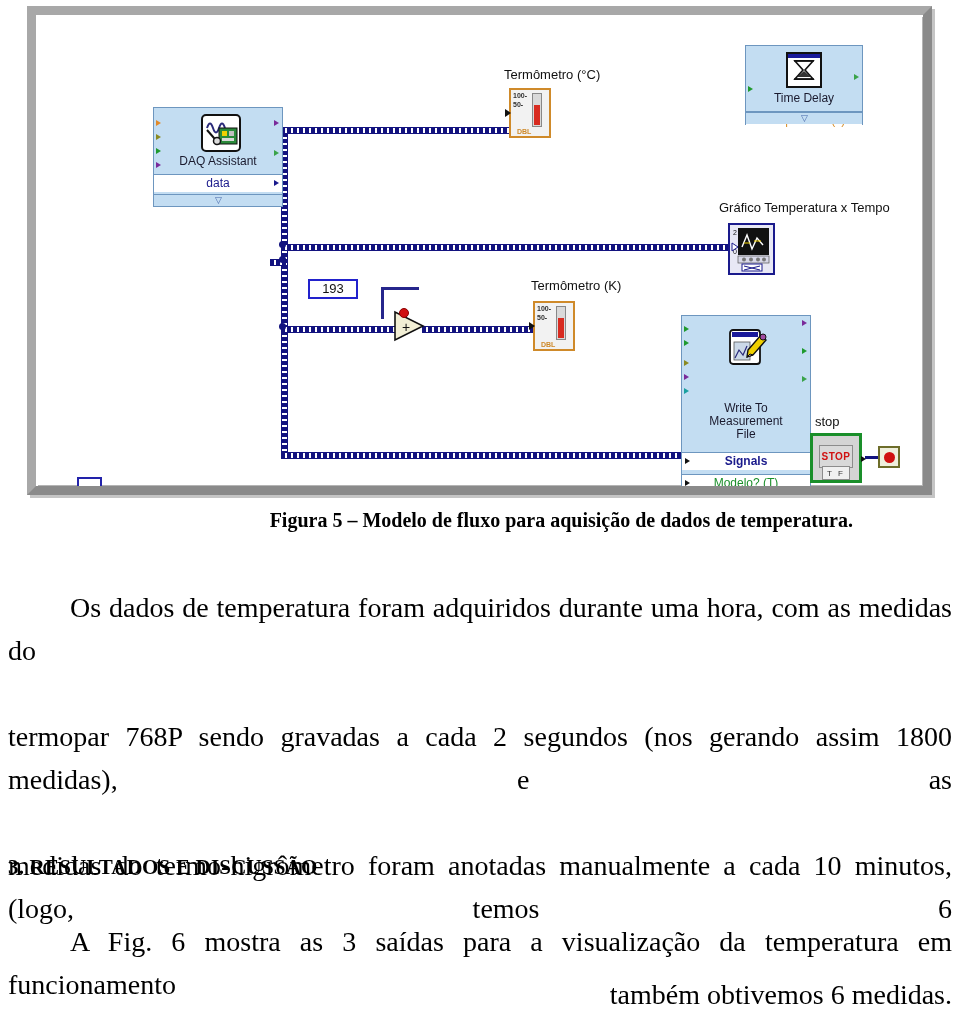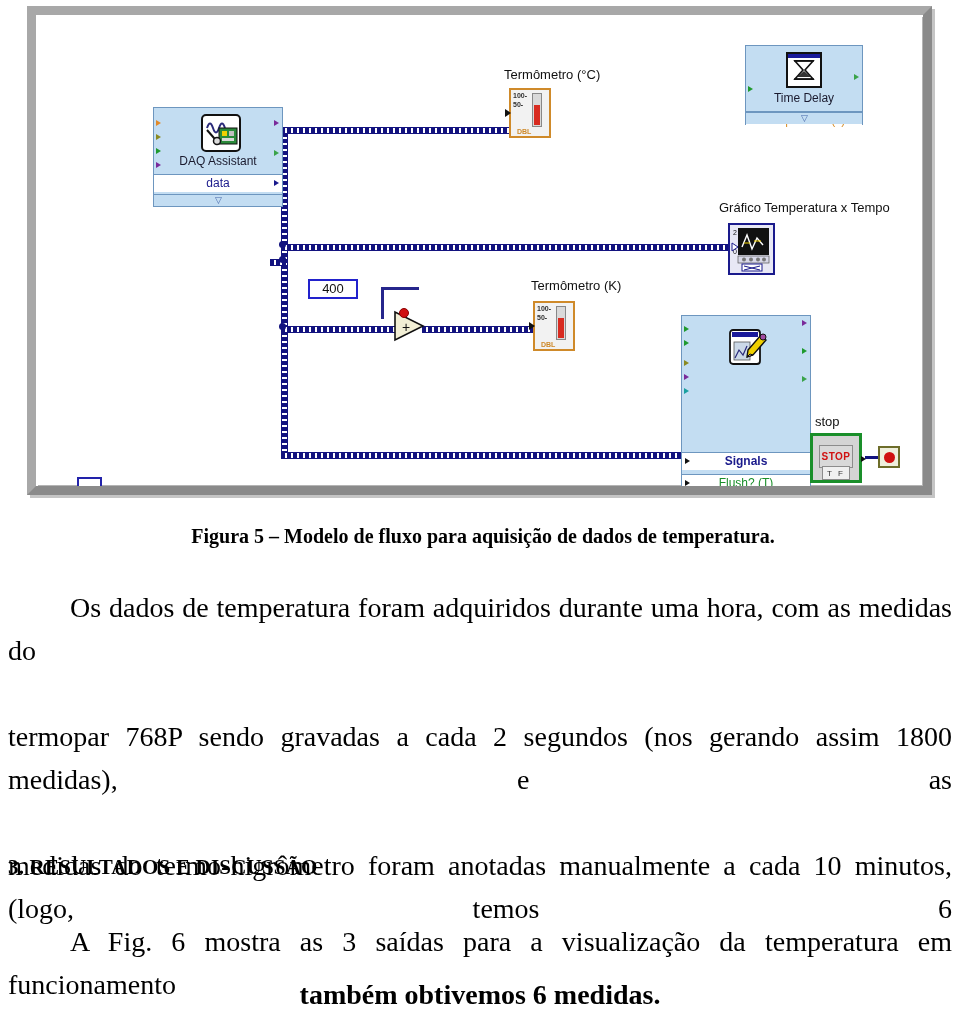--- a/index.html
+++ b/index.html
@@ -102,31 +102,31 @@
 
   
   #graph-ind{position:absolute;border:2px solid #1a1a8c;background:#e8e8f5;box-sizing:border-box;}
 
   
   .iconbox{position:absolute;background:#ffffff;border:2px solid #111;box-sizing:border-box;}
 
   
   #doc{position:absolute;left:0;top:500px;width:960px;}
   #fig-caption{
-    position:absolute;left:113px;top:24px;width:740px;
-    font-size:20px;font-weight:bold;text-align:center;line-height:1.2;
+    position:absolute;left:113px;top:8px;width:740px;
+    font-size:20px;font-weight:bold;text-align:right;line-height:1.2;
   }
   .para{position:absolute;font-size:28px;line-height:43px;text-align:justify;}
   #p1{left:8px;top:86px;width:944px;text-indent:62px;}
   #p1 > span{display:block;}
   #sec-head{position:absolute;left:8px;top:355px;font-size:21px;font-weight:bold;letter-spacing:.2px;}
   #p2{left:8px;top:420px;width:944px;text-indent:62px;}
   .justline{display:block;text-align:justify;}
   .justline:after{content:"";display:inline-block;width:100%;}
-  .lastline{display:block;text-align:center;font-weight:bold;}
+  .lastline{display:block;text-align:right;}
 </style>
 </head>
 <body>
 
 <div id="figure">
 
   <div id="while-loop">
     <div id="loop-inner">
 
       <div class="wire-v dyn-v" style="left:245px;top:112px;height:330px;"></div>
@@ -238,21 +238,21 @@
             <circle cx="21" cy="34.5" r="2" fill="#777"></circle>
           <circle cx="28" cy="34.5" r="2" fill="#777"></circle>
             <circle cx="34" cy="34.5" r="2" fill="#777"></circle>
           <rect x="12" y="39" width="20" height="7" fill="#ffffff" stroke="#1a1a8c" stroke-width="1"></rect>
           <path d="M14 45 L30 41 M14 41 L30 45" stroke="#1a1a8c" stroke-width="1"></path>
           <path d="M2 18 l6 4 l-6 4 Z" fill="#ffffff" stroke="#1a1a8c" stroke-width="1"></path>
         </svg>
       </div>
 
       <div id="const273" style="left:272px;top:264px;width:40px;">
-        <span>400</span>
+        <span>193</span>
       </div>
 
       <div id="add-wrap" style="left:357px;top:293px;">
         <svg width="34" height="36" viewBox="0 0 34 36">
           <path d="M2 4 L2 32 L30 18 Z" fill="#f2efd5" stroke="#111" stroke-width="1.6"></path>
           <text x="9" y="24" font-size="14" font-family="Liberation Sans, sans-serif" fill="#111">+</text>
           <circle cx="11" cy="5" r="4.5" fill="#d01010" stroke="#8a0000" stroke-width="1"></circle>
         </svg>
       </div>
 
@@ -270,27 +270,32 @@
           <svg width="40" height="42" viewBox="0 0 40 42" style="display:block;">
             <rect x="2" y="2" width="30" height="34" rx="3" fill="#ffffff" stroke="#111" stroke-width="1.8"></rect>
             <rect x="4" y="4" width="26" height="5" fill="#1a1a9a"></rect>
             <rect x="6" y="14" width="16" height="18" fill="#ccd9e8" stroke="#555" stroke-width=".8"></rect>
             <path d="M7 30 L11 22 L15 27 L19 18" fill="none" stroke="#2a2a7a" stroke-width="1.2"></path>
             <path d="M20 22 L33 7 L38 12 L25 27 L19 29 Z" fill="#f0d000" stroke="#111" stroke-width="1.4"></path>
             <path d="M19 29 L22 26 L25 27 Z" fill="#f5c0c0" stroke="#111" stroke-width="1"></path>
             <circle cx="35" cy="9" r="3" fill="#a04aa0" stroke="#111" stroke-width="1"></circle>
           </svg>
         </div>
+        <div class="title" style="position:absolute;left:0;right:0;top:86px;">
+          <div>Write To</div>
+          <div>Measurement</div>
+          <div>File</div>
+        </div>
         <div class="termrow" style="position:absolute;left:0;right:0;top:136px;color:#1a1a8c;font-weight:bold;">
           <span class="tri right" style="left:3px;top:5px;color:#111;position:absolute;"></span>
           <span>Signals</span>
         </div>
         <div class="termrow" style="position:absolute;left:0;right:0;top:158px;color:#1a8f2a;">
           <span class="tri right" style="left:3px;top:5px;color:#111;position:absolute;"></span>
-          <span>Flush? (T)</span>
+          <span>Modelo? (T)</span>
         </div>
 
       </div>
 
       <div class="lbl" style="left:779px;top:399px;font-family:'Liberation Sans',sans-serif;">stop</div>
       <div id="stop-ctrl" style="left:774px;top:418px;width:52px;height:50px;">
         <div id="stop-face">
           <span>STOP</span>
         </div>
         <div id="stop-tf">T F</div>

